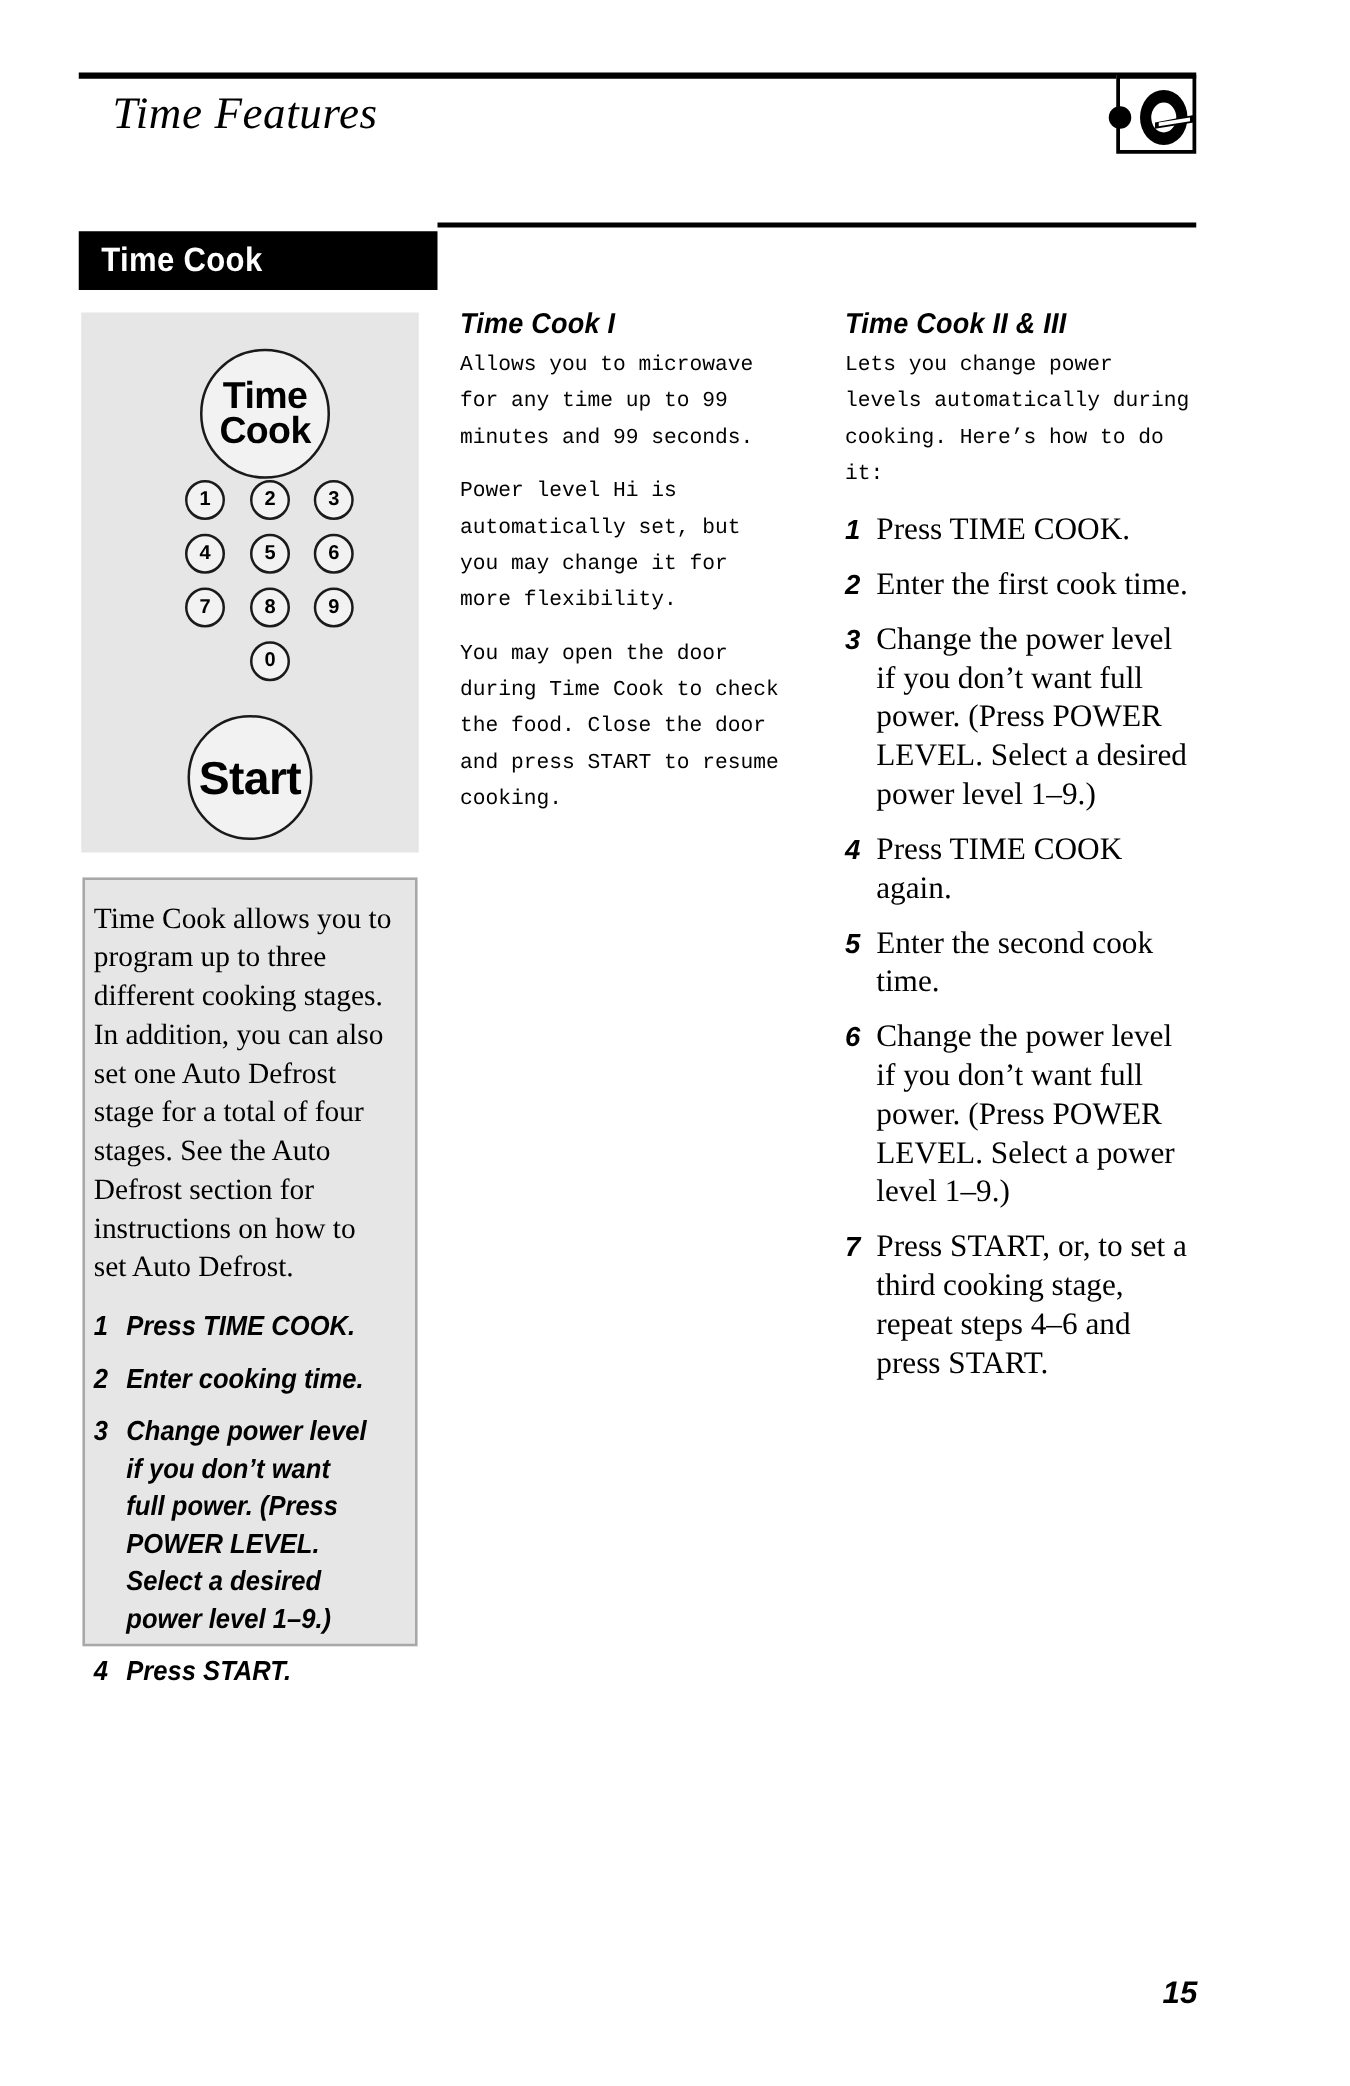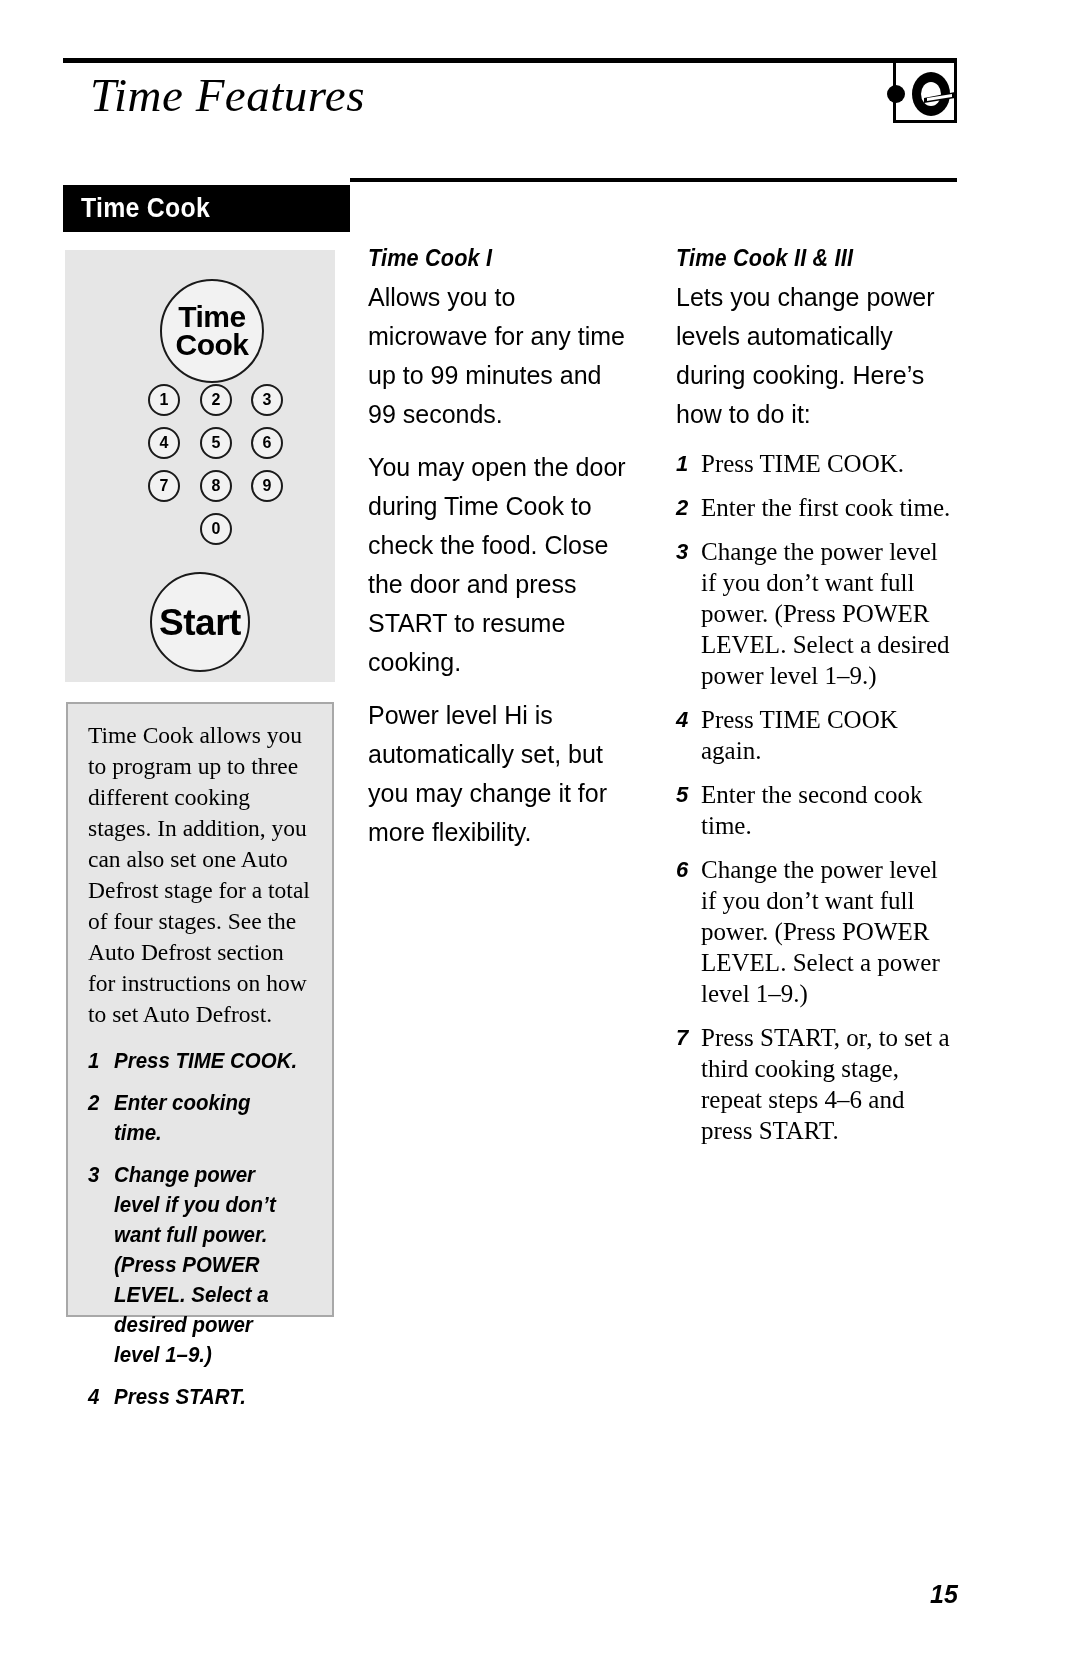--- a/index.html
+++ b/index.html
@@ -28,21 +28,21 @@
     height: 5px;
     background: #000;
   }
   .header-title {
     position: absolute;
     left: 90px;
     top: 72px;
     font-family: "Liberation Serif", serif;
     font-style: italic;
     font-weight: 400;
-    font-size: 47px;
+    font-size: 36px;
     letter-spacing: 0.5px;
     color: #000;
     line-height: 1;
   }
   .corner-tab {
     position: absolute;
     left: 893px;
     top: 60px;
     width: 64px;
     height: 63px;
@@ -161,21 +161,21 @@
     position: absolute;
     left: 66px;
     top: 702px;
     width: 268px;
     height: 615px;
     background: #e6e6e6;
     border: 2px solid #a8a8a8;
     box-sizing: border-box;
   }
   .callout-inner {
-    padding: 16px 16px 0 20px;
+    padding: 16px 16px 0 7px;
   }
   .callout p.body {
     margin: 0;
     font-family: "Liberation Serif", serif;
     font-size: 23.5px;
     line-height: 31px;
     color: #000;
   }
   .callout ol.steps {
     list-style: none;
@@ -219,23 +219,23 @@
     font-weight: 700;
     font-style: italic;
     font-size: 23px;
     letter-spacing: 0.2px;
     color: #000;
     transform: scaleX(0.94);
     transform-origin: left center;
   }
   .col p {
     margin: 0 0 14px 0;
-    font-family: Liberation Sans, sans-serif;
-    font-size: 25px;
-    line-height: 39px;
+    font-family: Liberation Mono, monospace;
+    font-size: 17px;
+    line-height: 29px;
     color: #000;
   }
   ol.numlist {
     list-style: none;
     margin: 0;
     padding: 0;
   }
   ol.numlist li {
     position: relative;
     padding-left: 25px;
@@ -345,22 +345,22 @@
         <li><span class="num">2</span><span>Enter cooking time.</span></li>
         <li><span class="num">3</span><span>Change power level if you don’t want full power. (Press POWER LEVEL. Select a desired power level 1–9.)</span></li>
         <li><span class="num">4</span><span>Press START.</span></li>
       </ol>
     </div>
   </div>
 
   <div class="col col-mid">
     <h3>Time Cook I</h3>
     <p>Allows you to microwave for any time up to 99 minutes and 99 seconds.</p>
+    <p>Power level Hi is automatically set, but you may change it for more flexibility.</p>
     <p>You may open the door during Time Cook to check the food. Close the door and press START to resume cooking.</p>
-    <p>Power level Hi is automatically set, but you may change it for more flexibility.</p>
   </div>
 
   <div class="col col-right">
     <h3>Time Cook II &amp; III</h3>
     <p>Lets you change power levels automatically during cooking. Here’s how to do it:</p>
     <ol class="numlist">
       <li><span class="num">1</span><span>Press TIME COOK.</span></li>
       <li><span class="num">2</span><span>Enter the first cook time.</span></li>
       <li><span class="num">3</span><span>Change the power level if you don’t want full power. (Press POWER LEVEL. Select a desired power level 1–9.)</span></li>
       <li><span class="num">4</span><span>Press TIME COOK again.</span></li>

